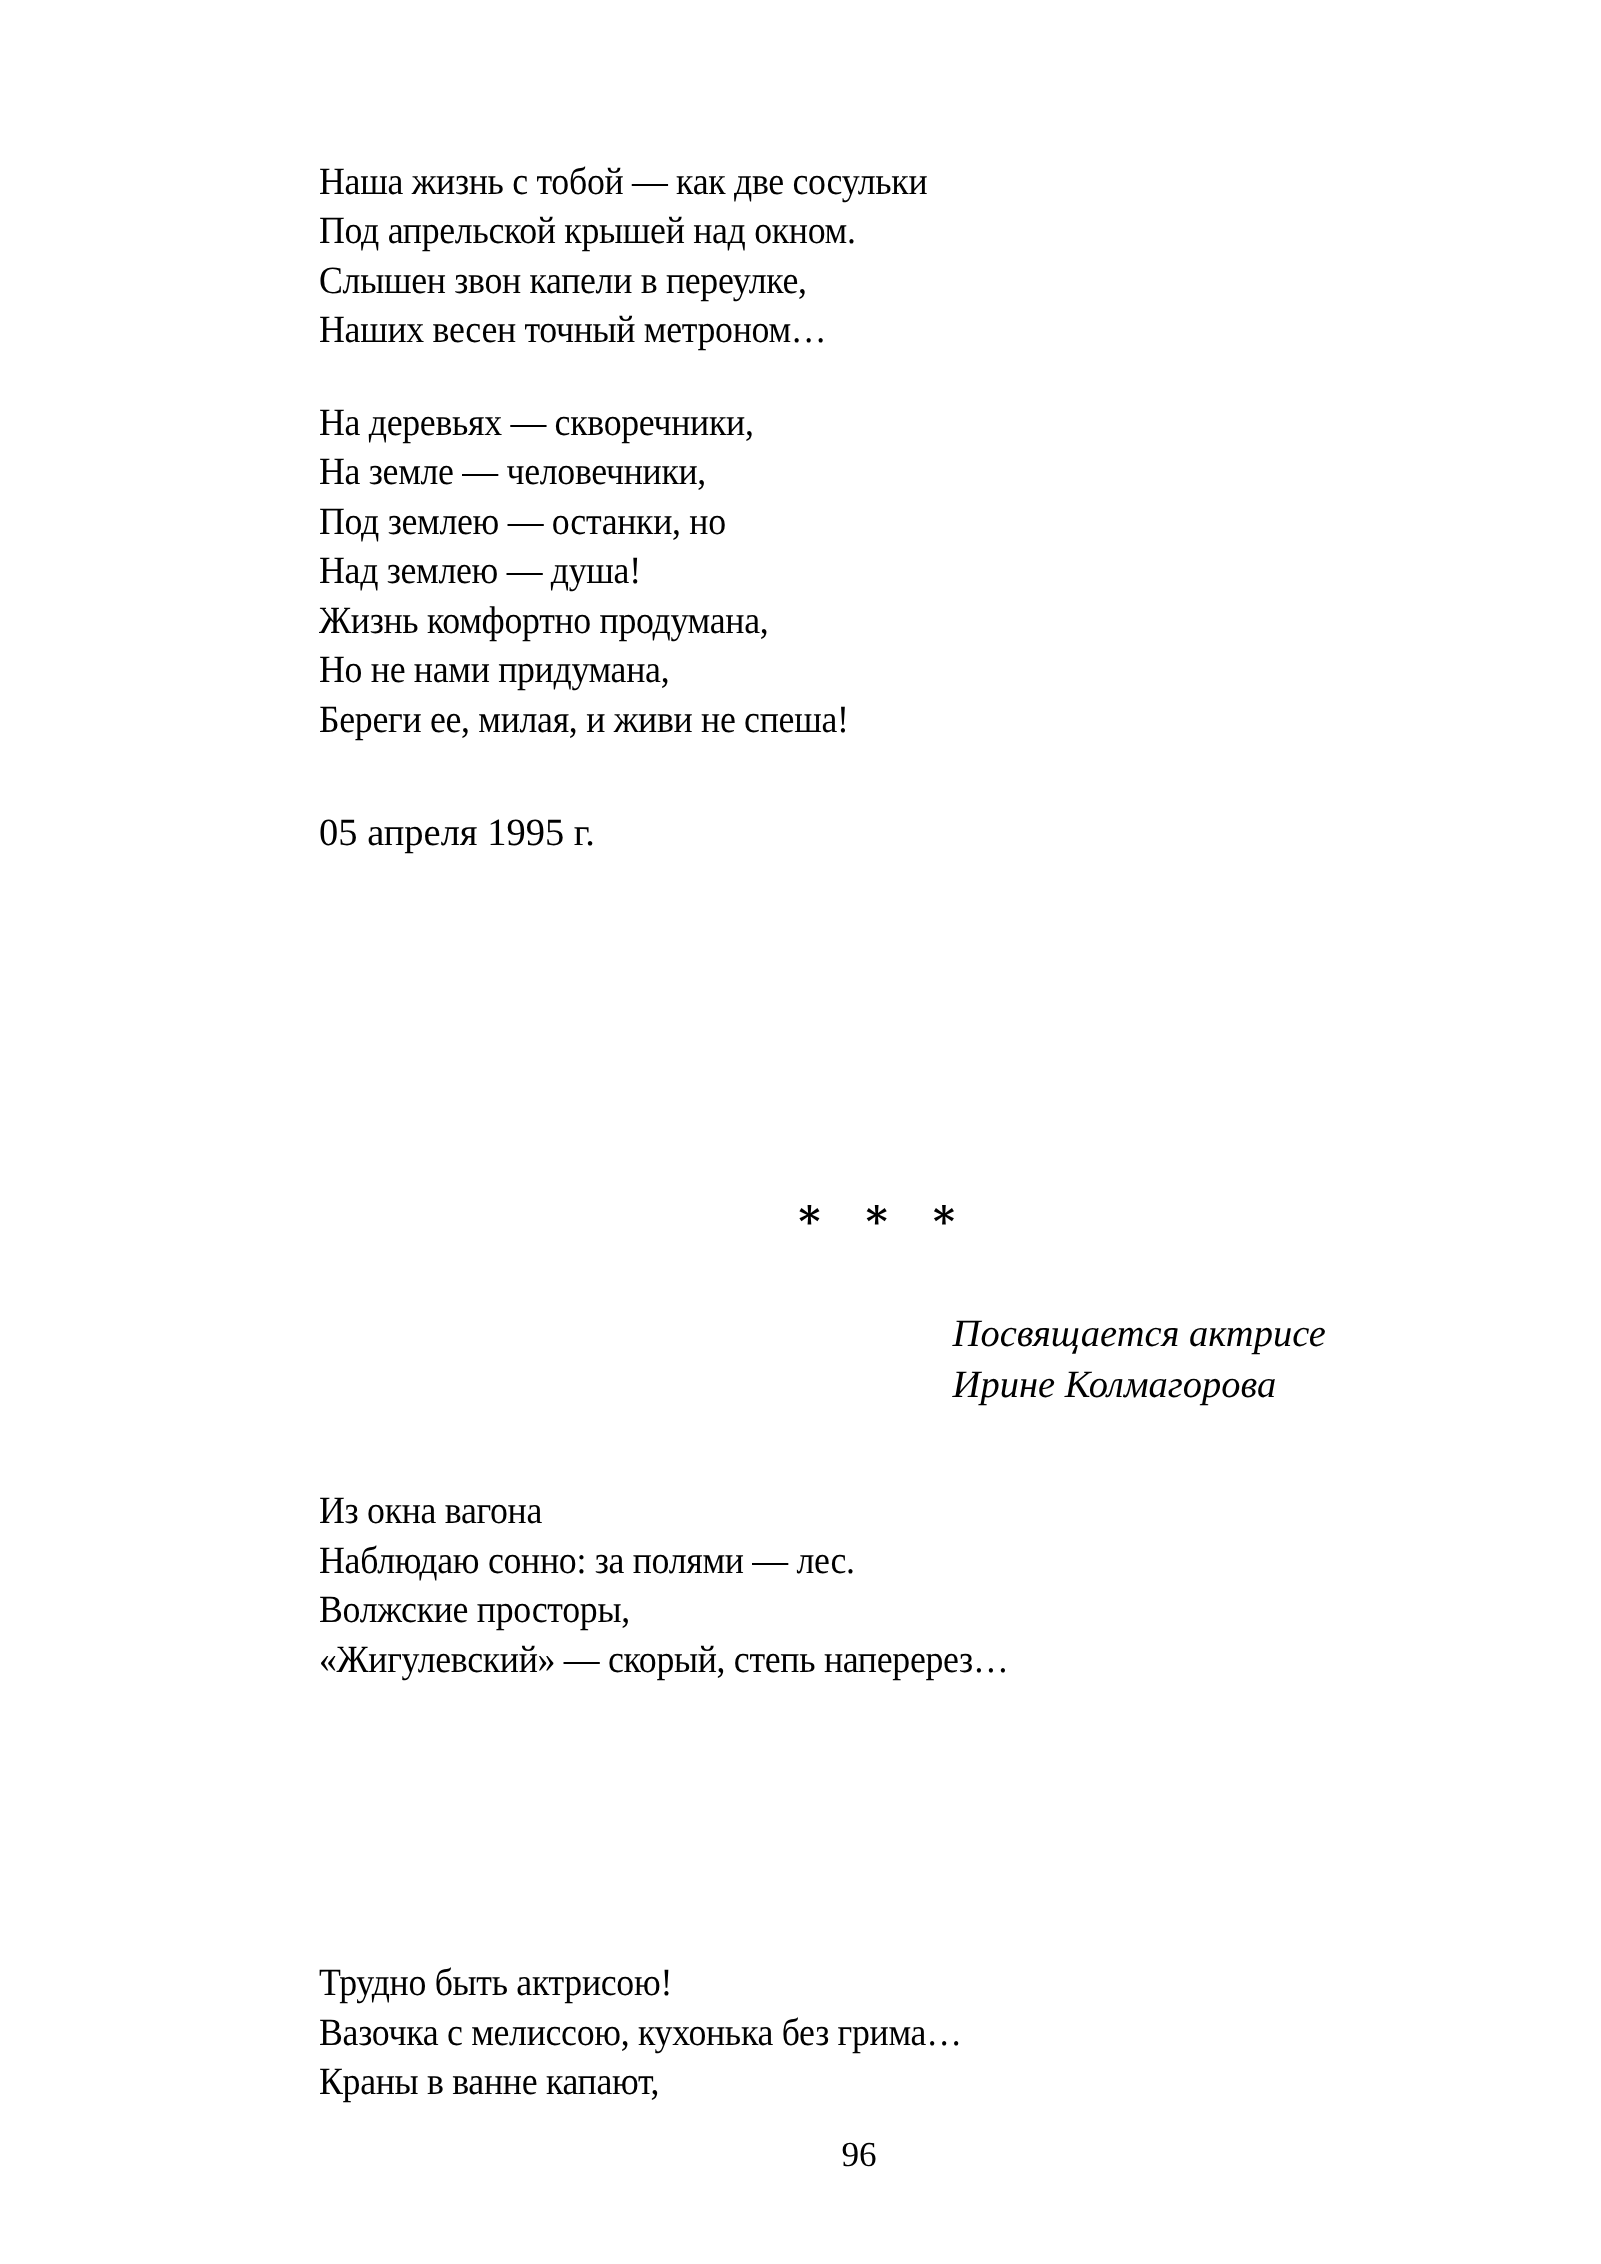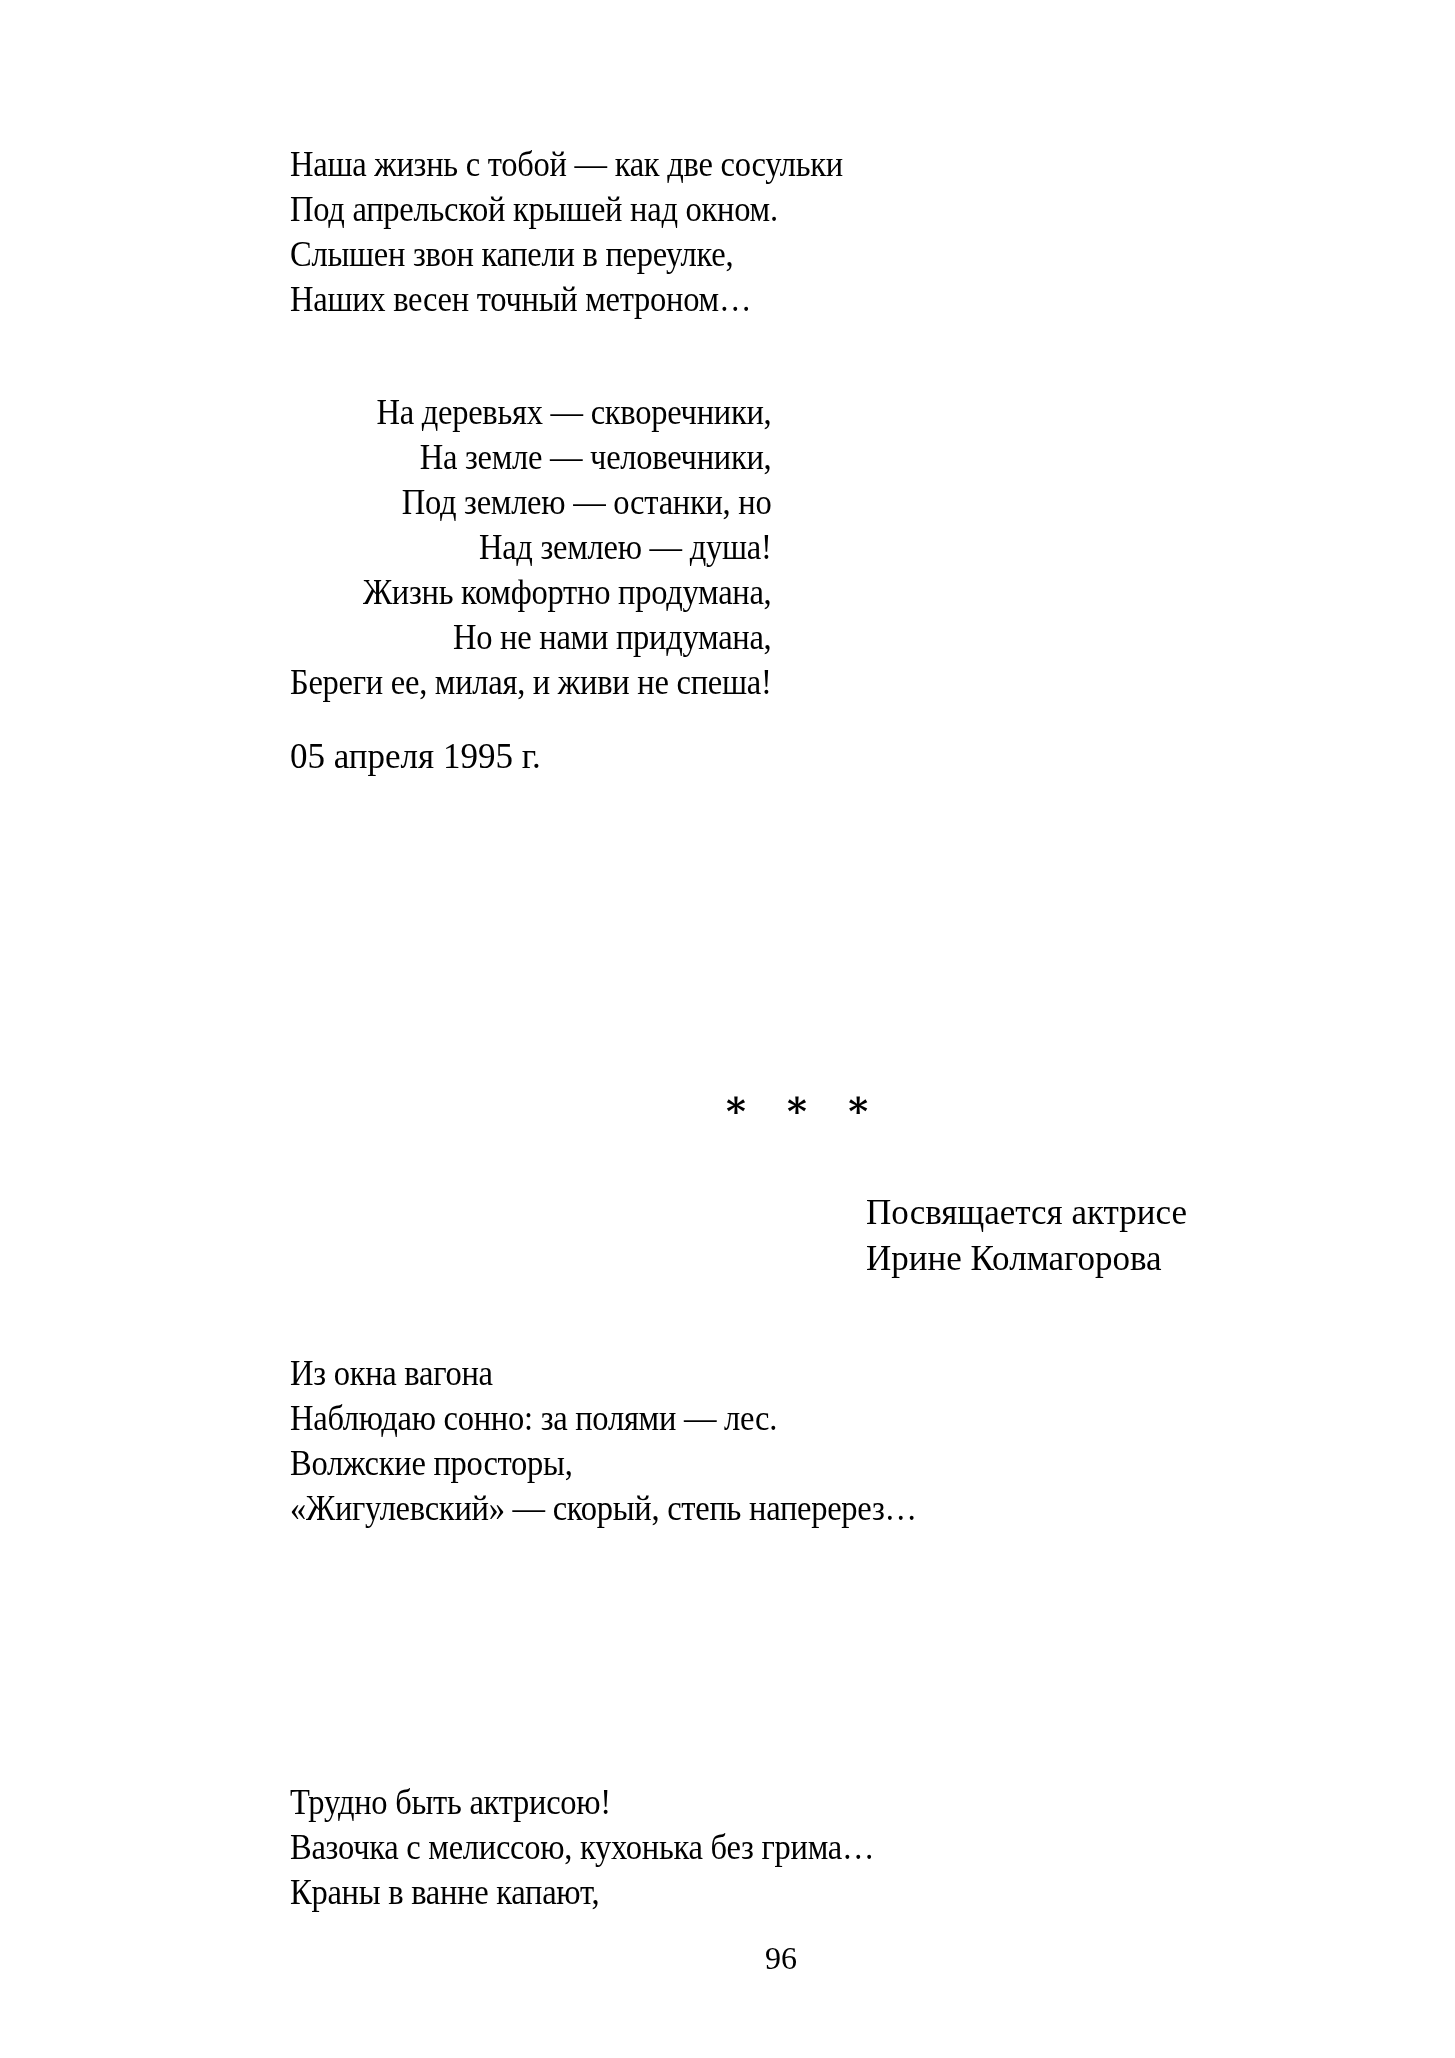--- a/index.html
+++ b/index.html
@@ -53,20 +53,21 @@
       font-size: 38px;
       font-weight: bold;
       letter-spacing: 14px;
       white-space: nowrap;
       font-family: "DejaVu Serif", serif;
     }
     .dedication {
       position: absolute;
       left: 866px;
       top: 1190px;
+      font-style: italic;
       font-size: 35px;
       line-height: 46px;
     }
     .dedication .dline {
       display: block;
       white-space: nowrap;
     }
     .pn-inner {
       position: absolute;
       left: 765px;
@@ -80,21 +81,21 @@
 
 <div class="page">
 
   <div class="stanza" style="top:142px;">
     <span class="line">Наша жизнь с тобой — как две сосульки</span>
     <span class="line">Под апрельской крышей над окном.</span>
     <span class="line">Слышен звон капели в переулке,</span>
     <span class="line">Наших весен точный метроном…</span>
   </div>
 
-  <div class="stanza" style="top:390px;text-align:right;">
+  <div class="stanza" style="top:361px;">
     <span class="line">На деревьях — скворечники,</span>
     <span class="line">На земле — человечники,</span>
     <span class="line">Под землею — останки, но</span>
     <span class="line">Над землею — душа!</span>
     <span class="line">Жизнь комфортно продумана,</span>
     <span class="line">Но не нами придумана,</span>
     <span class="line">Береги ее, милая, и живи не спеша!</span>
   </div>
 
   <div class="date">05 апреля 1995 г.</div>

